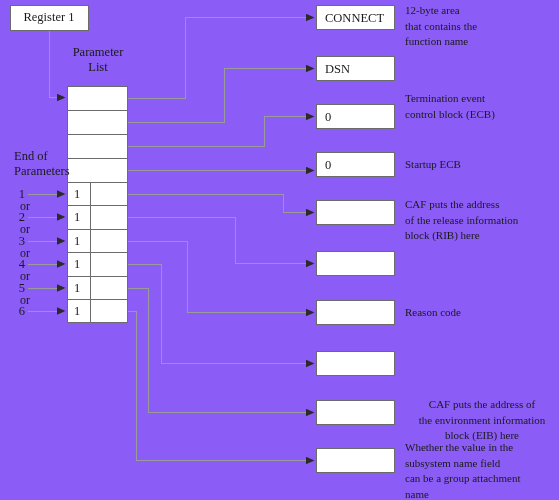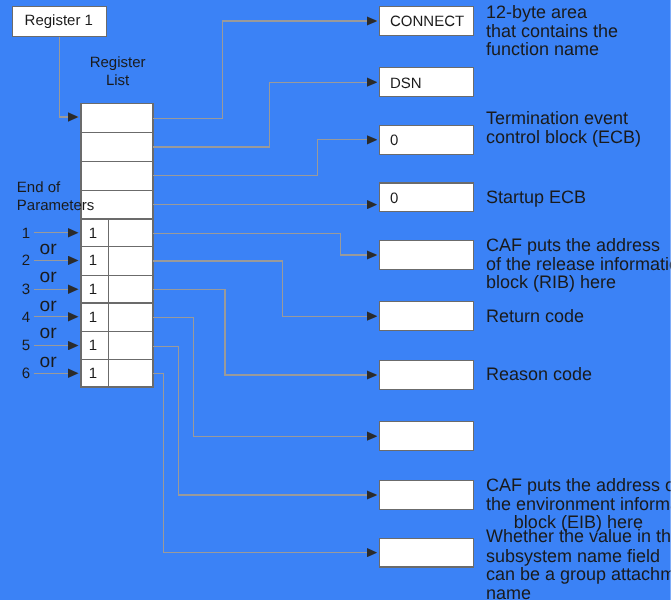--- a/index.html
+++ b/index.html
@@ -8,22 +8,23 @@
     background: #ffffff;
   }
   body {
     font-family: "Liberation Sans", sans-serif;
     color: #1a1a1a;
   }
   #diagram-root {
     position: relative;
     width: 559px;
     height: 500px;
-    background: #3b82f6;
+    background: #8b5cf6;
     overflow: hidden;
+    font-family: Liberation Serif, serif;
   }
   svg.layer {
     position: absolute;
     left: 0;
     top: 0;
     width: 559px;
     height: 500px;
   }
   .lbl {
     position: absolute;
@@ -35,43 +36,43 @@
   .lbl-c { text-align: center; }
   .boxtext {
     position: absolute;
     font-size: 12.5px;
     line-height: 15px;
     color: #1a1a1a;
     white-space: pre;
   }
   .desc {
     position: absolute;
-    font-size: 15px;
+    font-size: 11px;
     line-height: 15.5px;
     color: #1a1a1a;
     white-space: pre;
   }
   .rowval {
     position: absolute;
     font-size: 12.5px;
     line-height: 14px;
     color: #1a1a1a;
     text-align: left;
   }
   .ornum {
     position: absolute;
     font-size: 12.5px;
     color: #1a1a1a;
     text-align: right;
   }
   .orword {
     position: absolute;
-    font-size: 16px;
-    color: #1a1a1a;
-    text-align: center;
+    font-size: 12px;
+    color: #1a1a1a;
+    text-align: left;
   }
 </style>
 </head>
 <body>
 
 <div id="diagram-root">
 
   <svg class="layer" viewBox="0 0 559 500" xmlns="http://www.w3.org/2000/svg">
     <defs>
       <marker id="arrow" markerWidth="9" markerHeight="8" refX="8.5" refY="4" orient="auto" markerUnits="userSpaceOnUse">
@@ -135,21 +136,21 @@
 
       <path d="M127.5,288.5 L148.5,288.5 L148.5,412.5 L314,412.5" stroke="#9a9a9a" marker-end="url(#arrow)"></path>
 
       <path d="M127.5,311.5 L136.5,311.5 L136.5,460.5 L314,460.5" stroke="#9a9a9a" marker-end="url(#arrow)"></path>
 
     </g>
   </svg>
 
   <div class="lbl lbl-c" style="left:10px; top:10px; width:78px;">Register 1</div>
 
-  <div class="lbl lbl-c" style="left:62px; top:45px; width:72px;">Register</div>
+  <div class="lbl lbl-c" style="left:62px; top:45px; width:72px;">Parameter</div>
   <div class="lbl lbl-c" style="left:62px; top:60px; width:72px;">List</div>
 
   <div class="lbl" style="left:14px; top:149px;">End of</div>
   <div class="lbl" style="left:14px; top:164px;">Parameters</div>
 
   <div class="ornum" style="left:0px; top:187px; width:25px;">1</div>
   <div class="ornum" style="left:0px; top:210px; width:25px;">2</div>
   <div class="ornum" style="left:0px; top:234px; width:25px;">3</div>
   <div class="ornum" style="left:0px; top:257px; width:25px;">4</div>
   <div class="ornum" style="left:0px; top:281px; width:25px;">5</div>
@@ -181,21 +182,20 @@
 
   <div class="desc" style="left:405px; top:3px; width:154px;">12-byte area
 that contains the
 function name</div>
   <div class="desc" style="left:405px; top:91px; width:154px;">Termination event
 control block (ECB)</div>
   <div class="desc" style="left:405px; top:157px; width:154px;">Startup ECB</div>
   <div class="desc" style="left:405px; top:197px; width:154px;">CAF puts the address
 of the release information
 block (RIB) here</div>
-  <div class="desc" style="left:405px; top:256px; width:154px;">Return code</div>
   <div class="desc" style="left:405px; top:305px; width:154px;">Reason code</div>
   <div class="desc" style="left:405px; top:397px; width:154px;text-align:center;">CAF puts the address of
 the environment information
 block (EIB) here</div>
   <div class="desc" style="left:405px; top:440px; width:154px;">Whether the value in the
 subsystem name field
 can be a group attachment
 name</div>
 
 </div>

